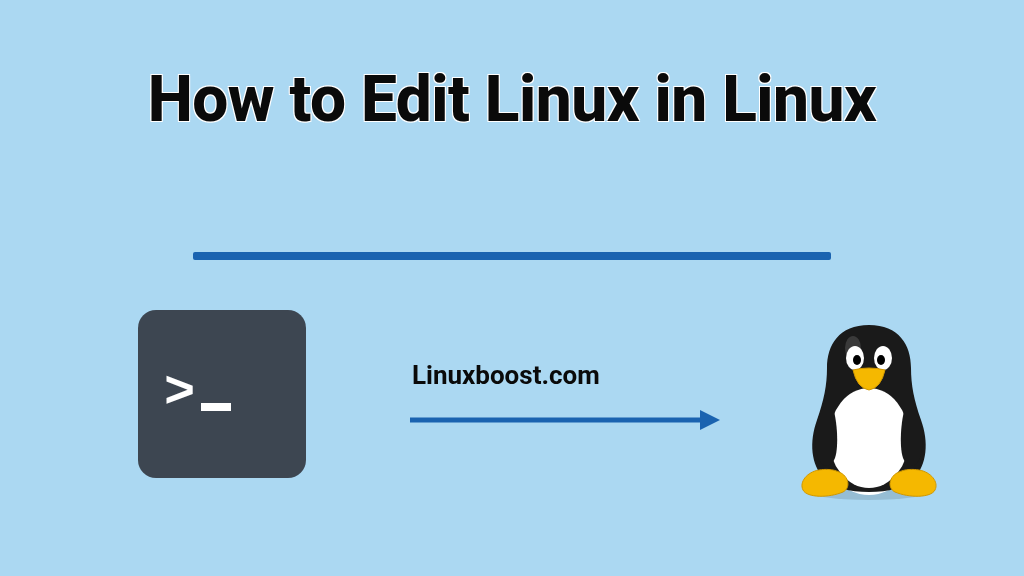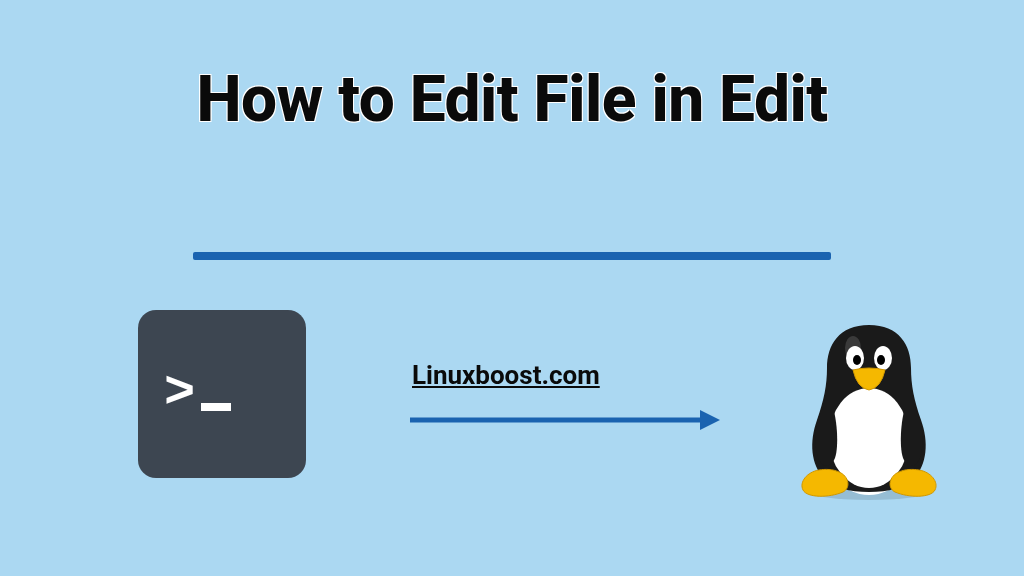--- a/index.html
+++ b/index.html
@@ -63,39 +63,38 @@
       position: relative;
       top: 4px;
     }
     .website {
       position: absolute;
       top: 360px;
       left: 412px;
       font-size: 26px;
       font-weight: 700;
       color: #0a0a0a;
-      text-decoration: underline;
     }
     .arrow {
       position: absolute;
       top: 408px;
       left: 410px;
     }
     .tux {
       position: absolute;
       top: 310px;
       right: 75px;
       width: 160px;
       height: 190px;
     }
   </style>
 </head>
 <body>
 
-<h1 class="title">How to Edit File in Edit</h1>
+<h1 class="title">How to Edit Linux in Linux</h1>
 
 <div class="underline"></div>
 
 <div class="terminal">
   <span class="terminal-prompt">&gt;<span class="terminal-cursor"></span></span>
 </div>
 
 <div class="website">Linuxboost.com</div>
 
 <svg class="arrow" width="310" height="24" viewBox="0 0 310 24">

